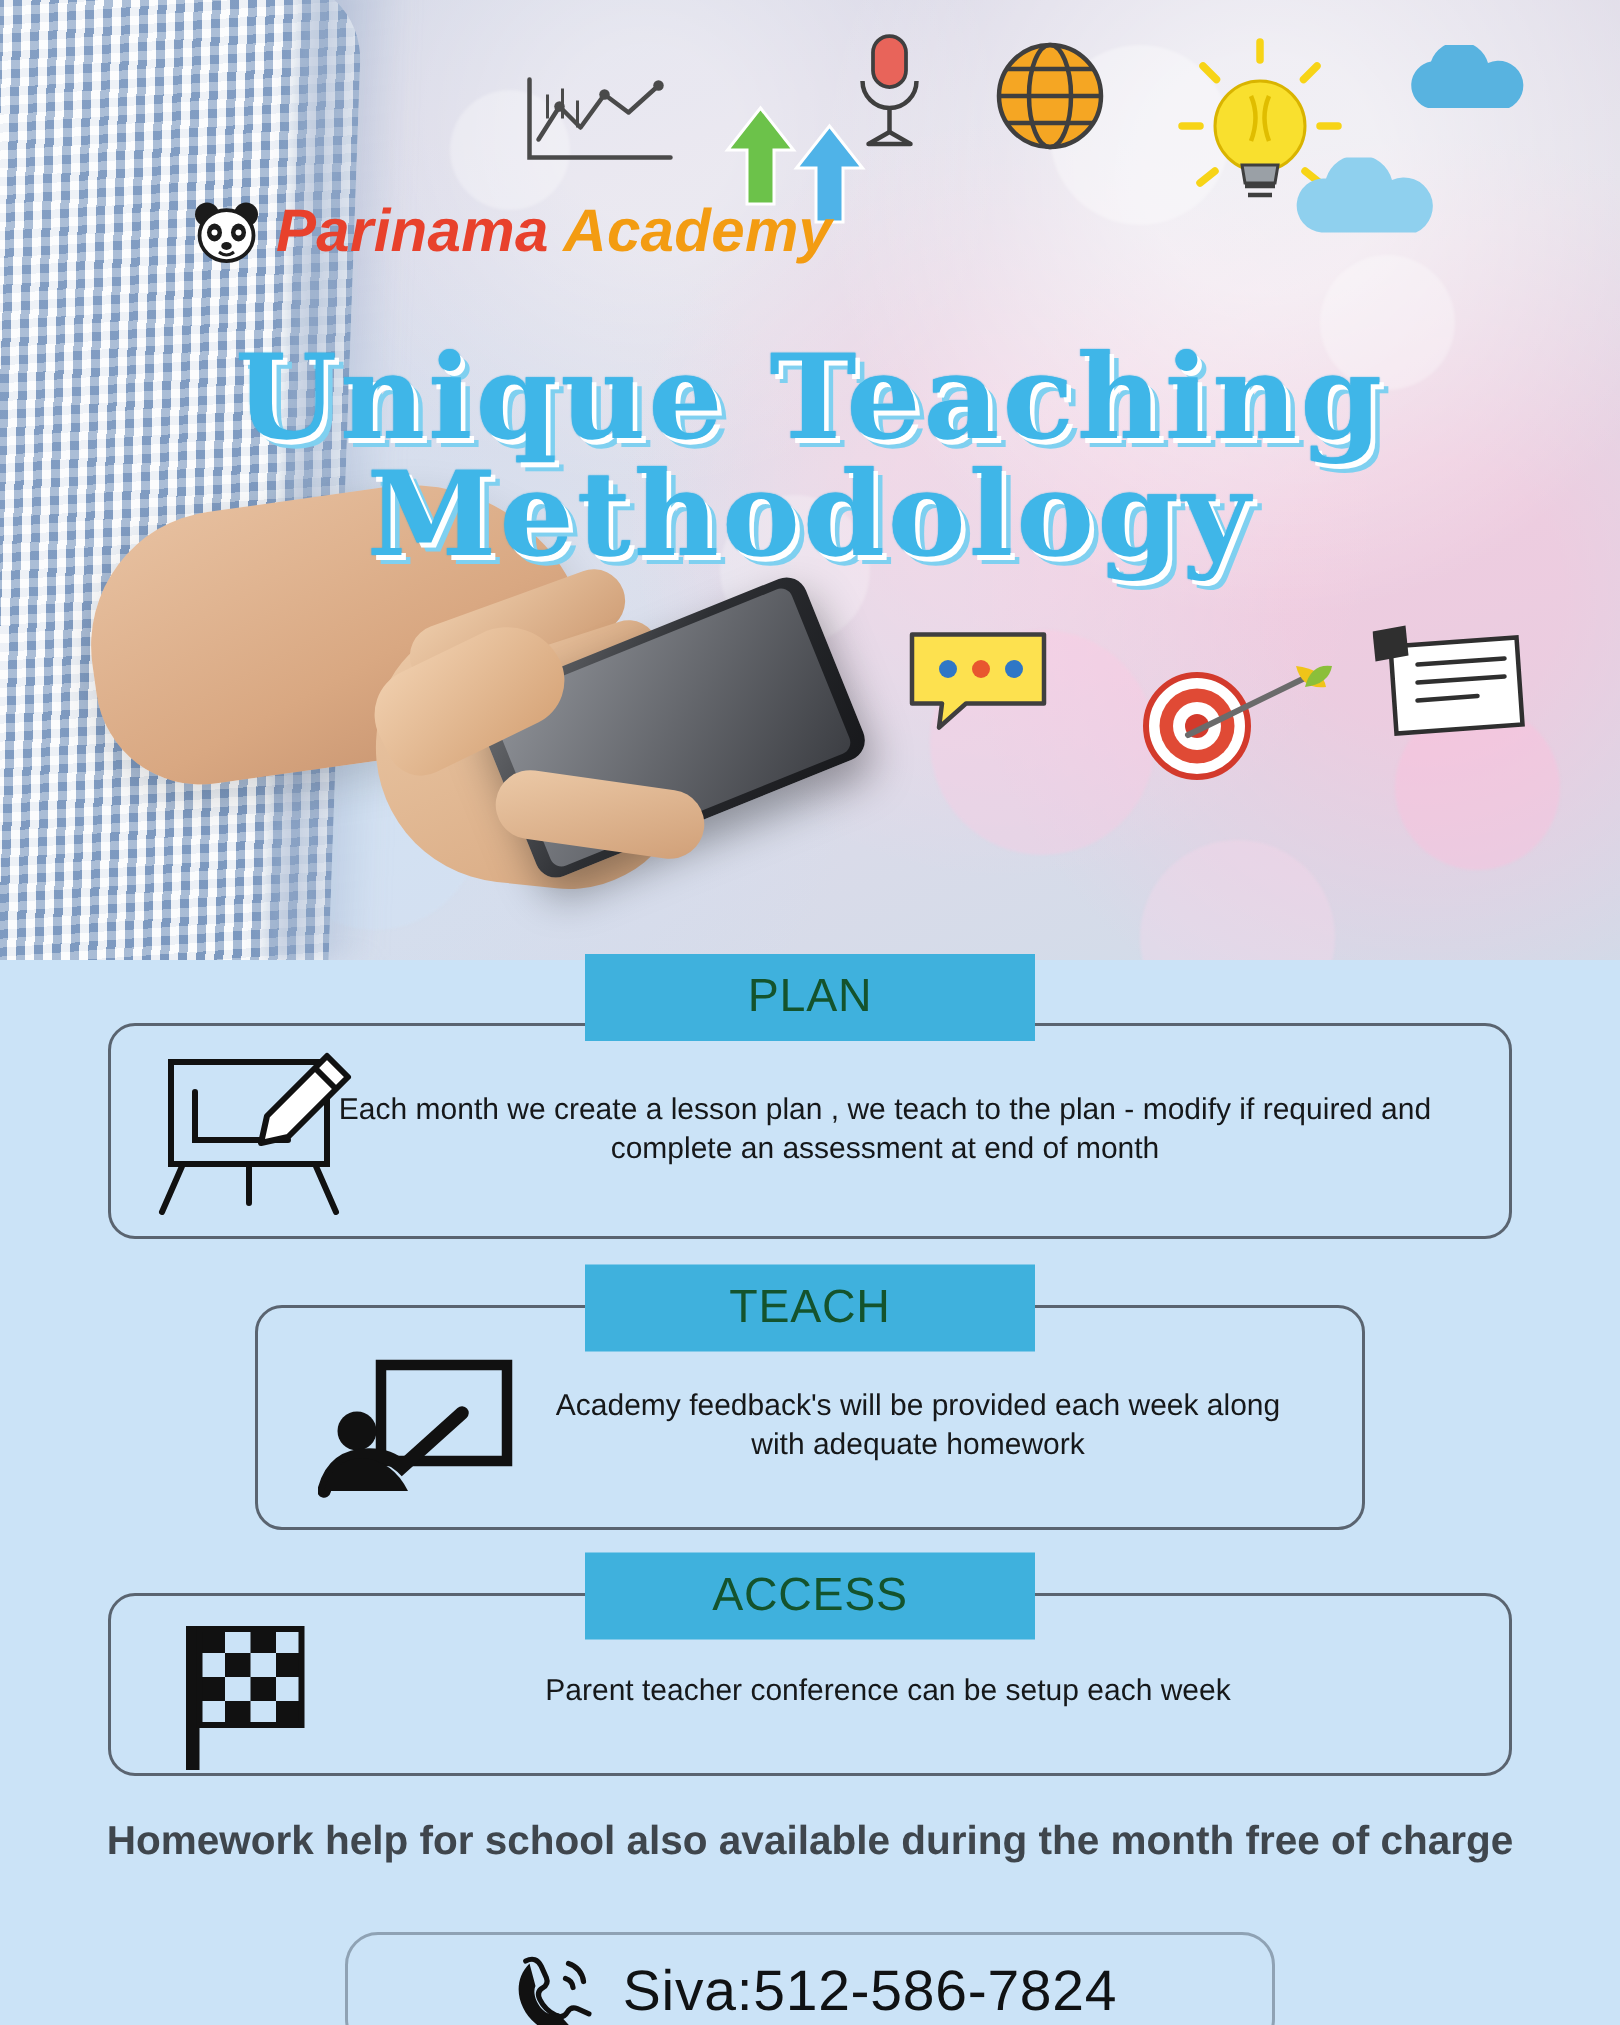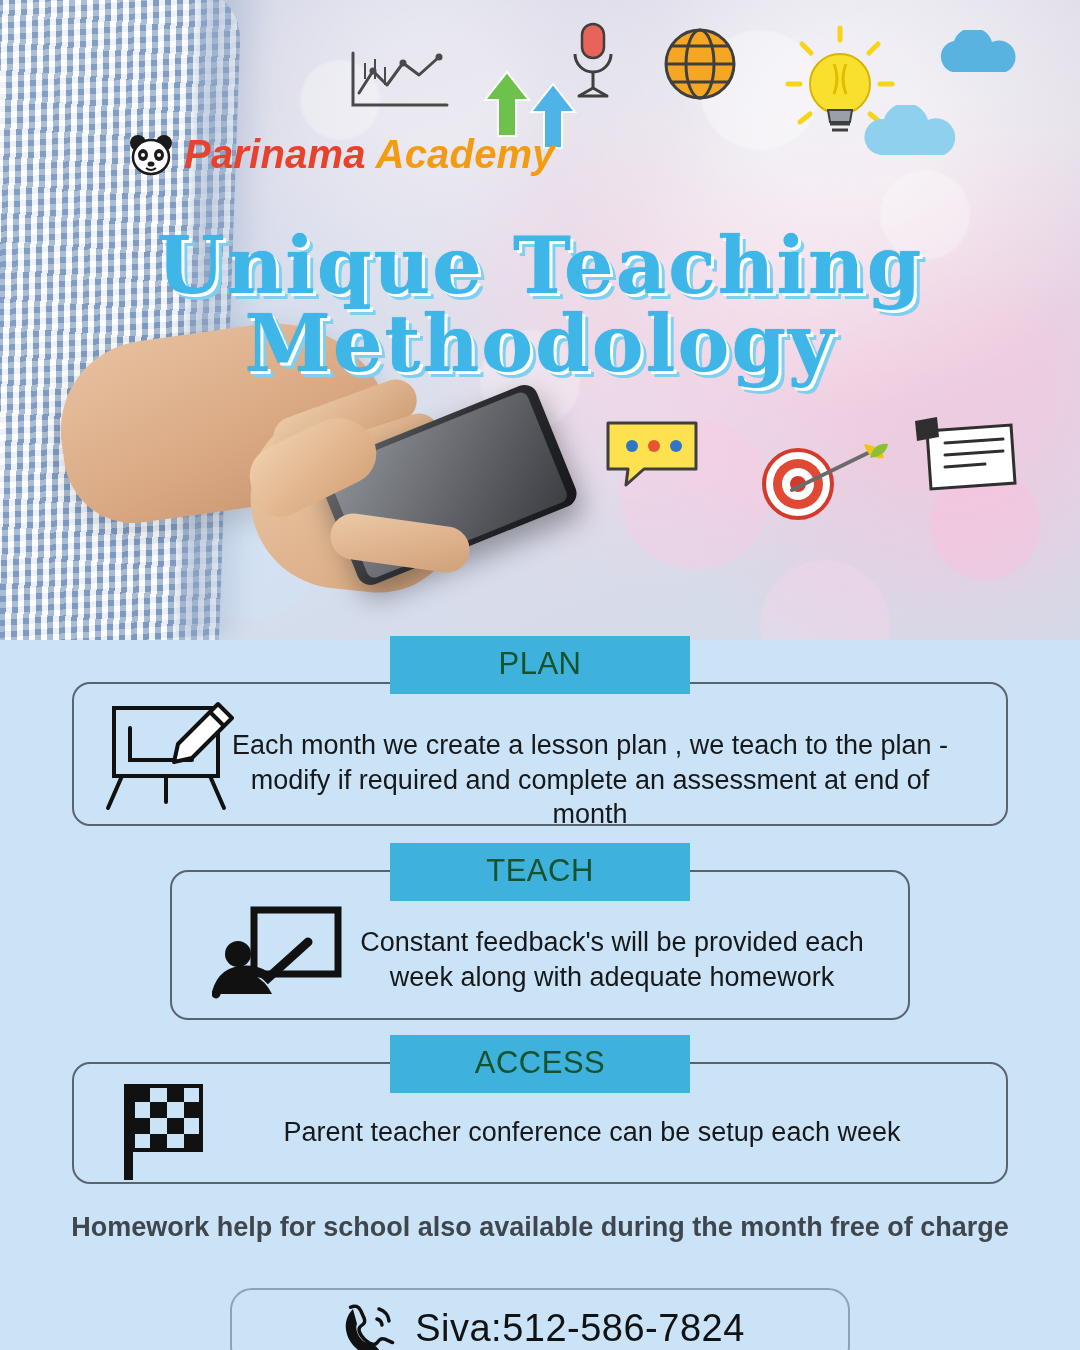--- a/index.html
+++ b/index.html
@@ -112,21 +112,21 @@
     position:absolute; background:#3fb1dd; color:#14532d;
     font-size:31px; font-weight:400; text-align:center;
     padding:10px 0 12px; letter-spacing:.5px;
     font-family:"Liberation Sans", sans-serif;
   }
   .step-box {
     position:absolute; border:2px solid #5a6470; border-radius:18px;
     background:transparent;
   }
   .step-text {
-    position:absolute; color:#16181a; font-size:27px; line-height:1.28;
+    position:absolute; color:#16181a; font-size:20px; line-height:1.28;
     text-align:center;
   }
   .step-icon { position:absolute; }
 
   .footnote {
     position:absolute; left:0; top:1212px; width:1080px; text-align:center;
     font-size:27px; font-weight:700; color:#3f464d;
   }
 
   .phone-card {
@@ -282,21 +282,21 @@
 
     <div class="step">
       <div class="step-box" style="left:170px;top:230px;width:740px;height:150px;"></div>
       <div class="step-head" style="left:390px;top:203px;width:300px;">TEACH</div>
       <svg class="step-icon" style="left:212px;top:262px;" width="130" height="100" viewBox="0 0 130 100">
         <rect x="42" y="8" width="84" height="64" fill="none" stroke="#111" stroke-width="7"></rect>
         <circle cx="26" cy="52" r="13" fill="#111"></circle>
         <path d="M4 92 q6 -24 30 -24 q14 0 22 8 L96 40" stroke="#111" stroke-width="9" fill="none" stroke-linecap="round"></path>
         <path d="M4 92 L60 92 q-10 -20 -30 -22 q-20 0 -26 22 Z" fill="#111"></path>
       </svg>
-      <div class="step-text" style="left:352px;top:285px;width:520px;">Constant feedback's will be provided each week along with adequate homework</div>
+      <div class="step-text" style="left:352px;top:285px;width:520px;">Academy feedback's will be provided each week along with adequate homework</div>
     </div>
 
     <div class="step">
       <div class="step-box" style="left:72px;top:422px;width:936px;height:122px;"></div>
       <div class="step-head" style="left:390px;top:395px;width:300px;">ACCESS</div>
       <svg class="step-icon" style="left:118px;top:440px;" width="110" height="104" viewBox="0 0 110 104">
         <rect x="6" y="4" width="9" height="96" fill="#111"></rect>
         <g>
           <rect x="15" y="6" width="17" height="16" fill="#111"></rect>
           <rect x="49" y="6" width="17" height="16" fill="#111"></rect>

